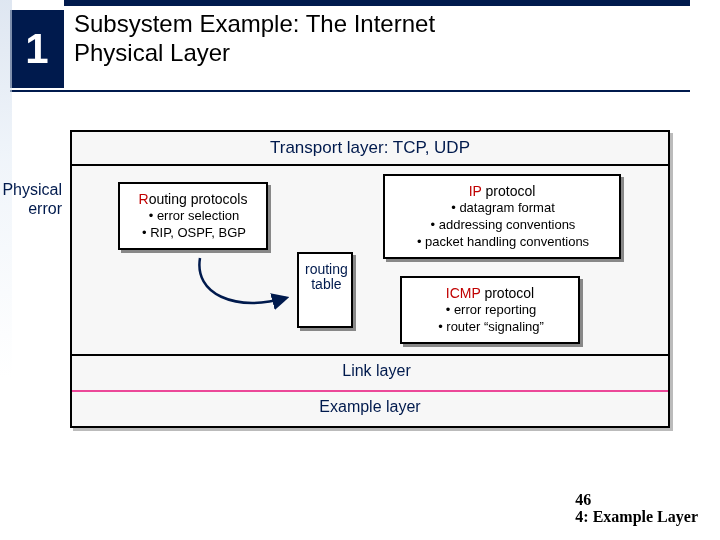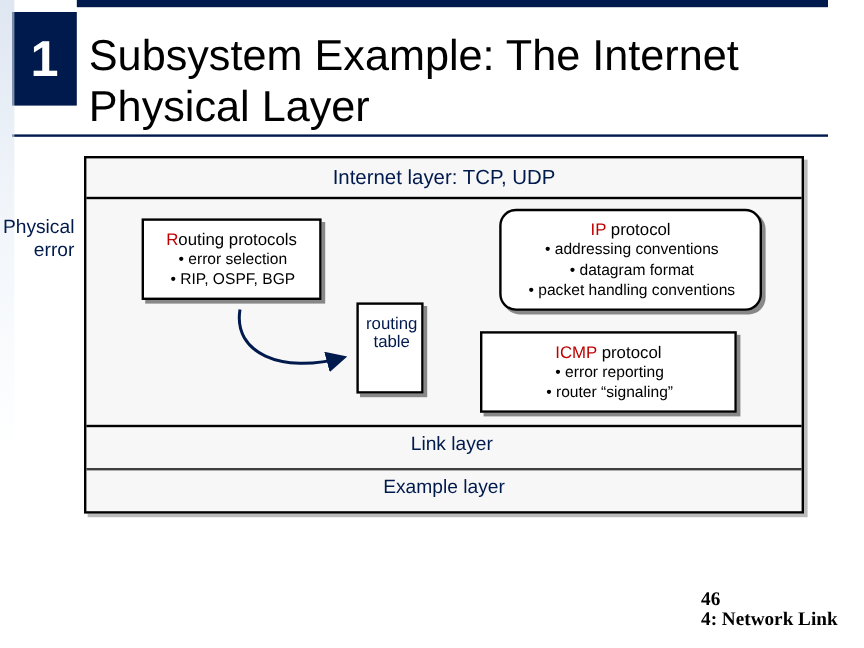--- a/index.html
+++ b/index.html
@@ -42,24 +42,24 @@
     color: #fff;
     font-size: 42px;
     font-weight: bold;
     display: flex;
     align-items: center;
     justify-content: center;
     margin-left: 10px;
     margin-top: 4px;
   }
   .title {
-    font-size: 36px;
+    font-size: 24px;
     color: #000;
     line-height: 1.2;
-    padding: 18px 0 0 10px;
+    padding: 4px 0 0 10px;
     flex: 1;
   }
   .title-underline {
     border-bottom: 2px solid #001a4d;
     height: 0;
     margin-top: 2px;
     margin-left: 10px;
     margin-right: 30px;
   }
 
@@ -108,22 +108,22 @@
     font-size: 13px;
     line-height: 1.3;
     text-align: center;
   }
   .box .hdr { font-size: 14px; }
   .box .r { color: #c00000; }
   .box ul { list-style: none; padding-left: 2px; }
   .box li::before { content: "• "; }
 
   .routing-box { left: 46px; top: 16px; width: 150px; }
-  .ip-box      { left: 344px; top: 8px;  width: 219px; border-radius: 14px; }
-  .icmp-box    { left: 328px; top: 110px; width: 214px; }
+  .ip-box      { left: 311px; top: 8px;  width: 238px; }
+  .icmp-box    { left: 328px; top: 110px; width: 180px; }
 
   .rtable {
     position: absolute;
     left: 210px;
     top: 86px;
     width: 86px;
     text-align: center;
   }
   .rtable-book {
     width: 56px;
@@ -155,21 +155,21 @@
     width: 110px;
     height: 70px;
   }
 
   .link, .phys {
     text-align: center;
     font-size: 16px;
     color: #001a4d;
     padding: 6px 0 10px;
   }
-  .link { border-bottom: 2px solid #404040; padding-left: 13px; }
+  .link { border-bottom: 2px solid #ec4899; padding-left: 13px; }
 
   
   .footer {
     position: absolute;
     right: 22px;
     bottom: 14px;
     font-family: "Comic Sans MS", "Segoe Script", cursive;
     font-size: 16px;
     font-weight: bold;
     line-height: 1.05;
@@ -193,21 +193,21 @@
   <div class="title-underline"></div>
 
   <div class="diagram">
 
     <div class="nl-label">
       <span>Physical</span><br>
       <span>error</span>
     </div>
 
     <div class="layer-stack">
-      <div class="transport">Internet layer: TCP, UDP</div>
+      <div class="transport">Transport layer: TCP, UDP</div>
 
       <div class="network-row">
 
         <div class="box routing-box">
           <div class="hdr">
             <span class="r">R</span><span>outing protocols</span>
           </div>
           <ul>
             <li>error selection</li>
             <li>RIP, OSPF, BGP</li>
@@ -242,22 +242,22 @@
                 <span></span>
               </div>
           </div>
         </div>
 
         <div class="box ip-box">
           <div class="hdr">
             <span class="r">IP</span><span> protocol</span>
           </div>
           <ul>
+            <li>datagram format</li>
             <li>addressing conventions</li>
-            <li>datagram format</li>
             <li>packet handling conventions</li>
           </ul>
         </div>
 
         <div class="box icmp-box">
           <div class="hdr">
             <span class="r">ICMP</span><span> protocol</span>
           </div>
           <ul>
             <li>error reporting</li>
@@ -266,15 +266,15 @@
         </div>
       </div>
 
       <div class="link">Link layer</div>
       <div class="phys">Example layer</div>
     </div>
   </div>
 
   <div class="footer">
     <span>46</span><br>
-    <span>4: Network Link</span>
+    <span>4: Example Layer</span>
   </div>
 </div>
 
 </body></html>

